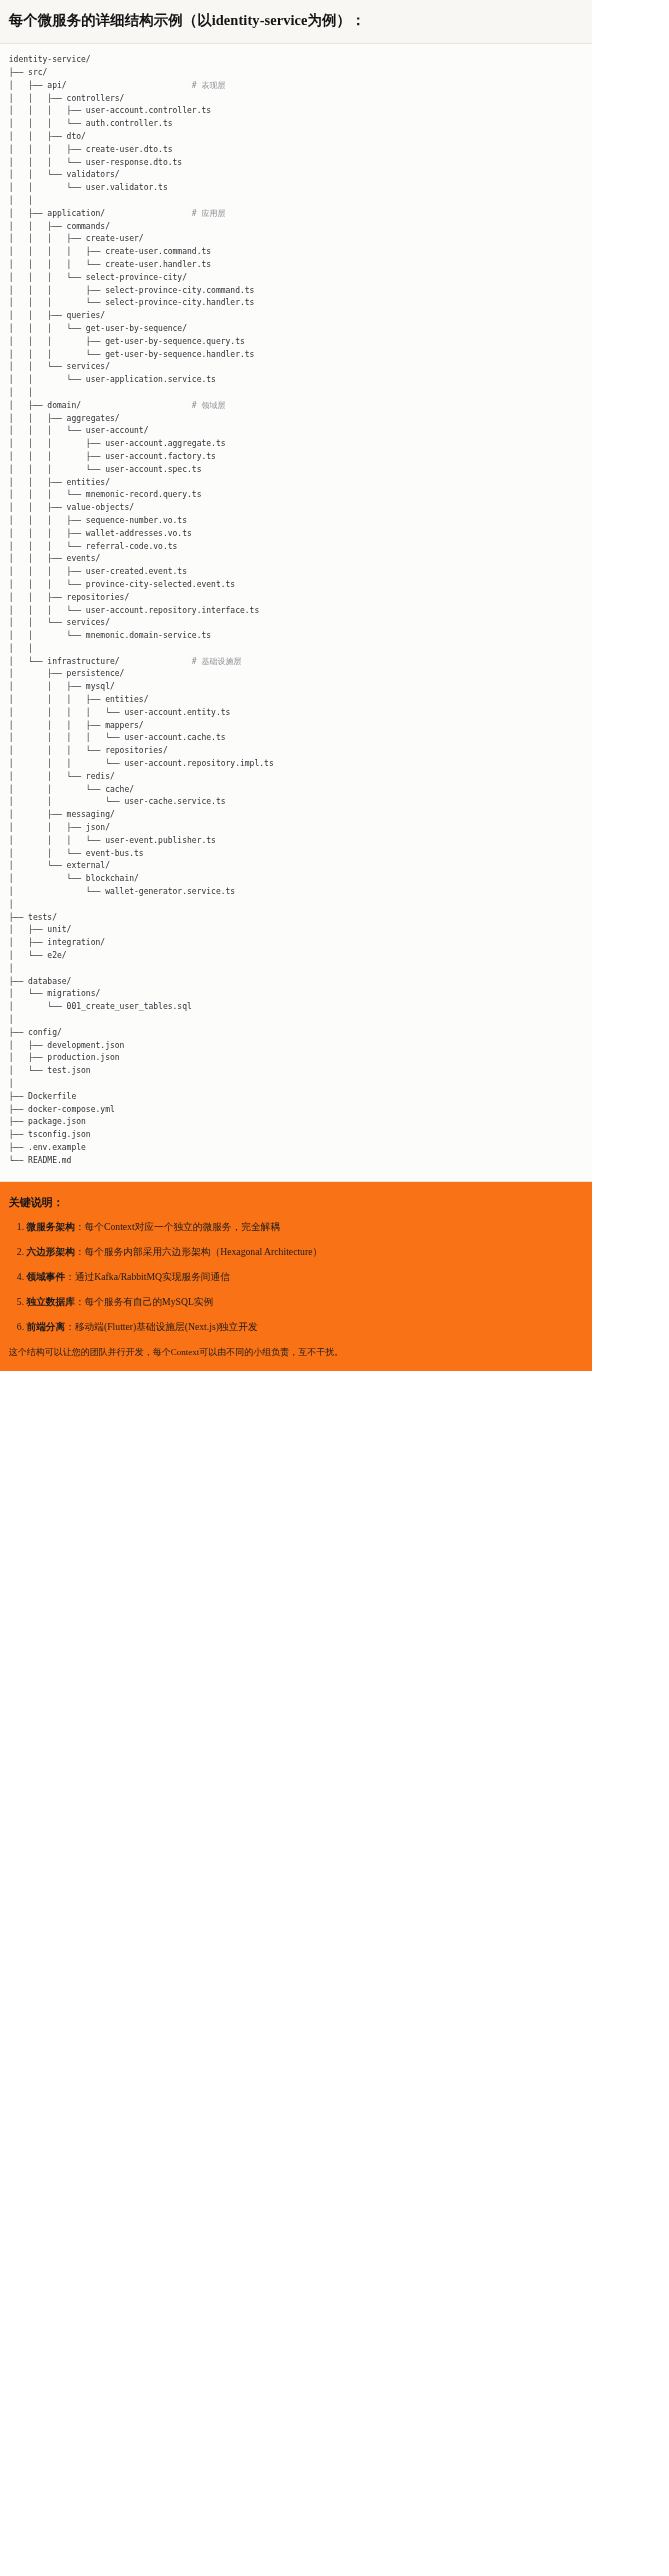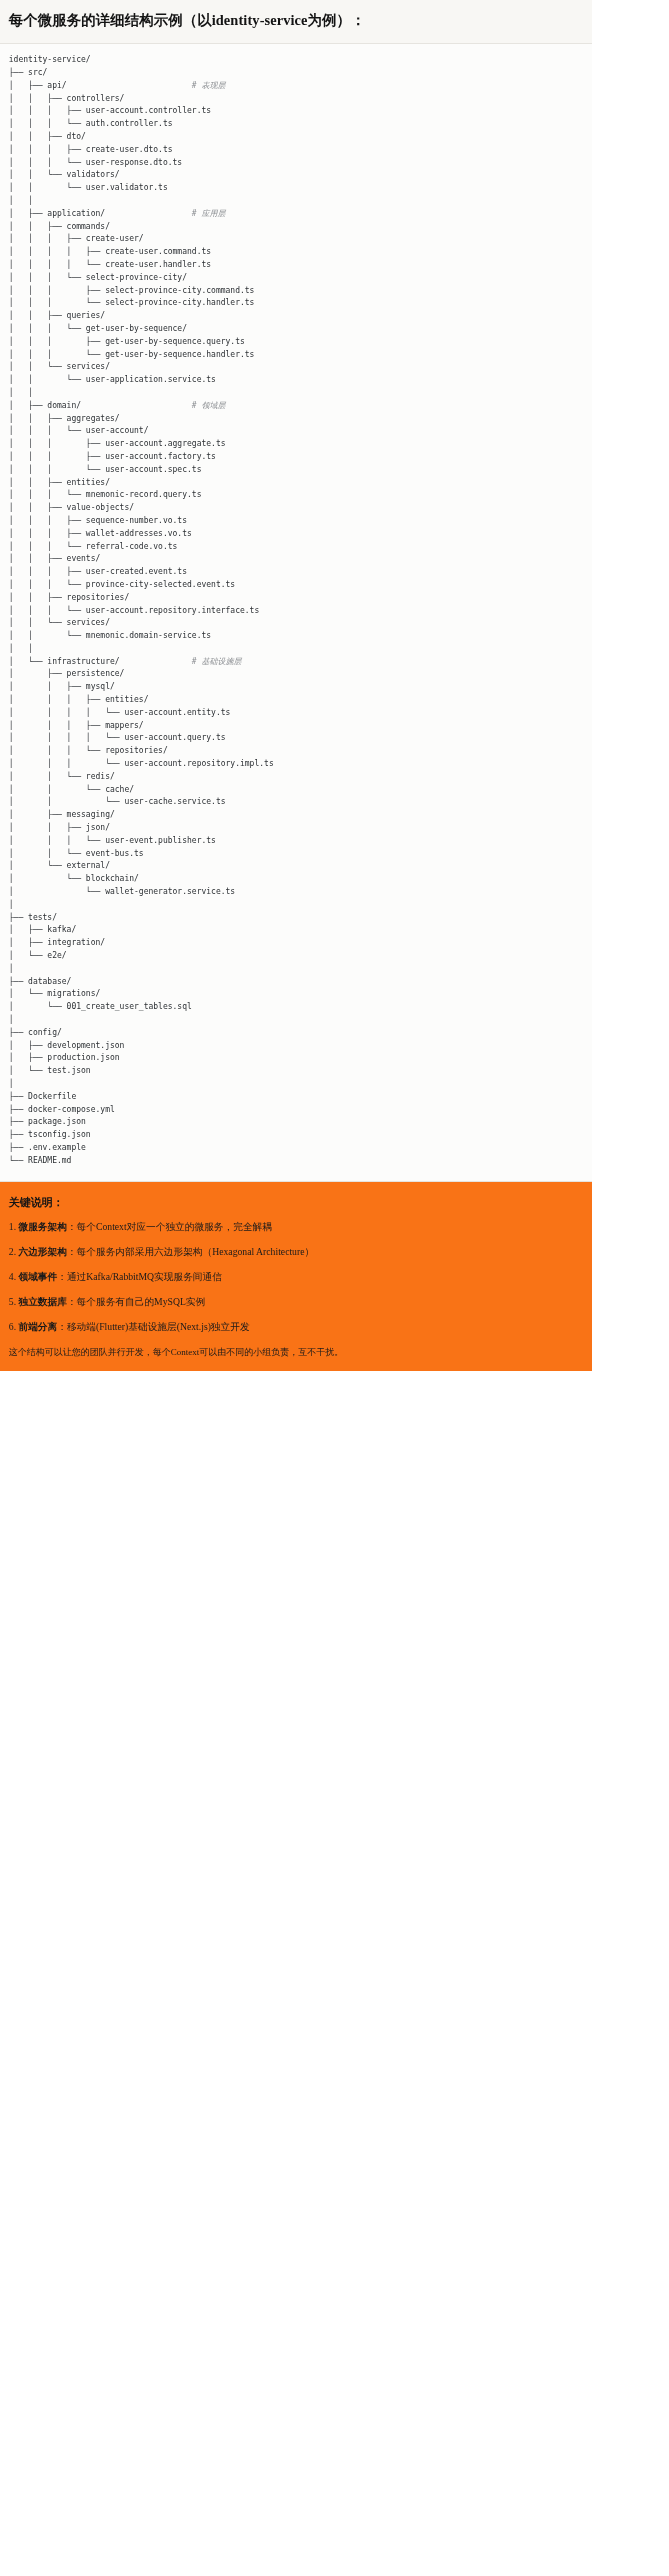--- a/index.html
+++ b/index.html
@@ -46,38 +46,37 @@
     margin: 0;
     font-family: "DejaVu Sans Mono", "Liberation Mono", monospace;
     font-size: 8px;
     line-height: 12.8px;
     color: #2b2f33;
     white-space: pre;
     tab-size: 4;
   }
   pre.tree .cmt {
     color: #8a8d91;
-    font-style: italic;
   }
 
   
   .notes-block {
     background: #f97316;
     padding: 12.5px 8.8px 11.3px 8.8px;
     box-sizing: border-box;
   }
   .notes-title {
     font-family: "Liberation Serif", serif;
     font-weight: 700;
     font-size: 11px;
     color: #141414;
     margin: 0 0 10px 0;
   }
   ol.notes-list {
-    margin: 0;
+    margin: 8px;
     padding: 0;
     list-style: none;
     font-family: "Liberation Serif", serif;
     font-size: 9.7px;
     color: #1a1a1a;
   }
   ol.notes-list li {
     margin: 0 0 10.6px 0;
     line-height: 1.5;
   }
@@ -157,36 +156,36 @@
 <span>│   │   │   └── user-account.repository.interface.ts</span>
 <span>│   │   └── services/</span>
 <span>│   │       └── mnemonic.domain-service.ts</span>
 <span>│   │</span>
 <span>│   └── infrastructure/</span>               <span class="cmt"># 基础设施层</span>
 <span>│       ├── persistence/</span>
 <span>│       │   ├── mysql/</span>
 <span>│       │   │   ├── entities/</span>
 <span>│       │   │   │   └── user-account.entity.ts</span>
 <span>│       │   │   ├── mappers/</span>
-<span>│       │   │   │   └── user-account.query.ts</span>
+<span>│       │   │   │   └── user-account.cache.ts</span>
 <span>│       │   │   └── repositories/</span>
 <span>│       │   │       └── user-account.repository.impl.ts</span>
 <span>│       │   └── redis/</span>
 <span>│       │       └── cache/</span>
 <span>│       │           └── user-cache.service.ts</span>
 <span>│       ├── messaging/</span>
 <span>│       │   ├── json/</span>
 <span>│       │   │   └── user-event.publisher.ts</span>
 <span>│       │   └── event-bus.ts</span>
 <span>│       └── external/</span>
 <span>│           └── blockchain/</span>
 <span>│               └── wallet-generator.service.ts</span>
 <span>│</span>
 <span>├── tests/</span>
-<span>│   ├── kafka/</span>
+<span>│   ├── unit/</span>
 <span>│   ├── integration/</span>
 <span>│   └── e2e/</span>
 <span>│</span>
 <span>├── database/</span>
 <span>│   └── migrations/</span>
 <span>│       └── 001_create_user_tables.sql</span>
 <span>│</span>
 <span>├── config/</span>
 <span>│   ├── development.json</span>
 <span>│   ├── production.json</span>

